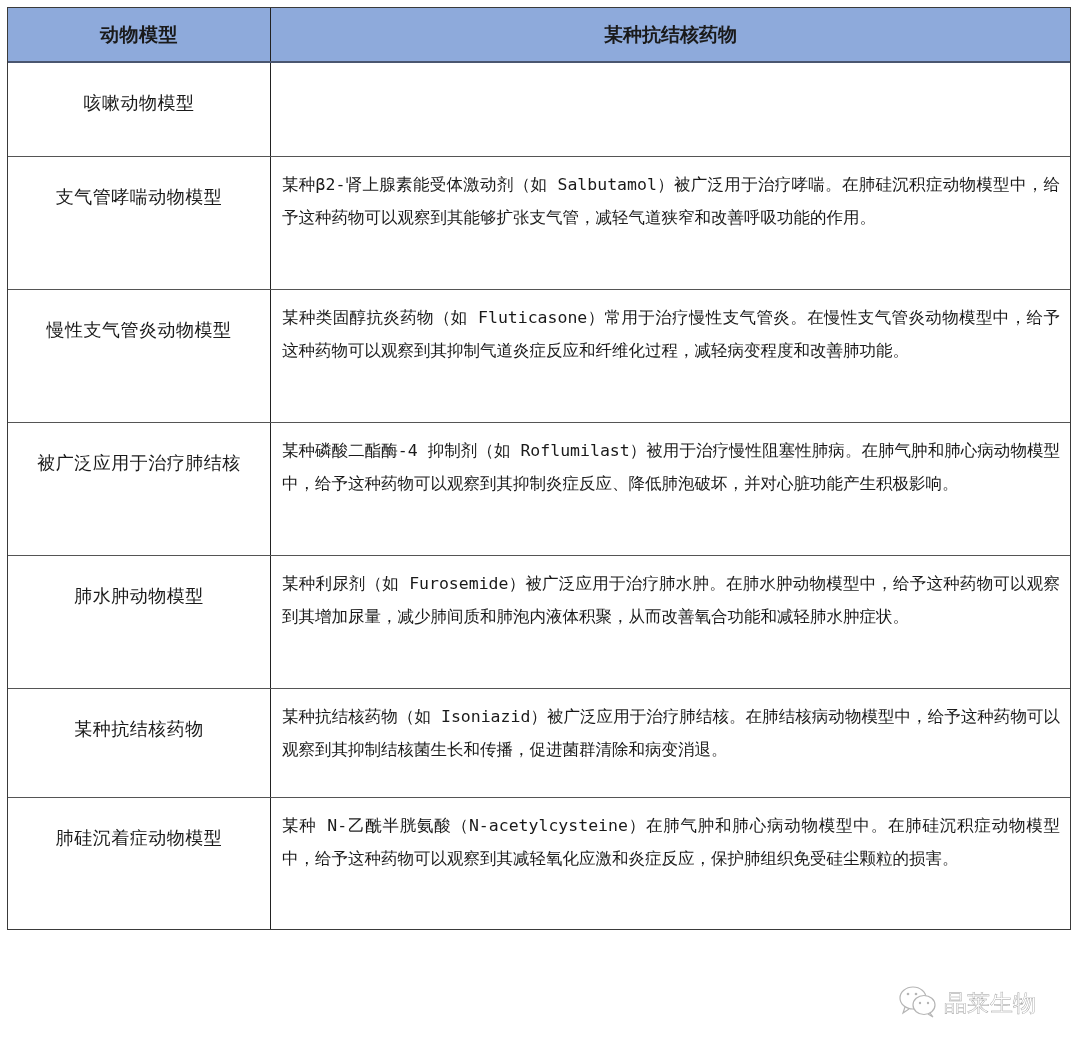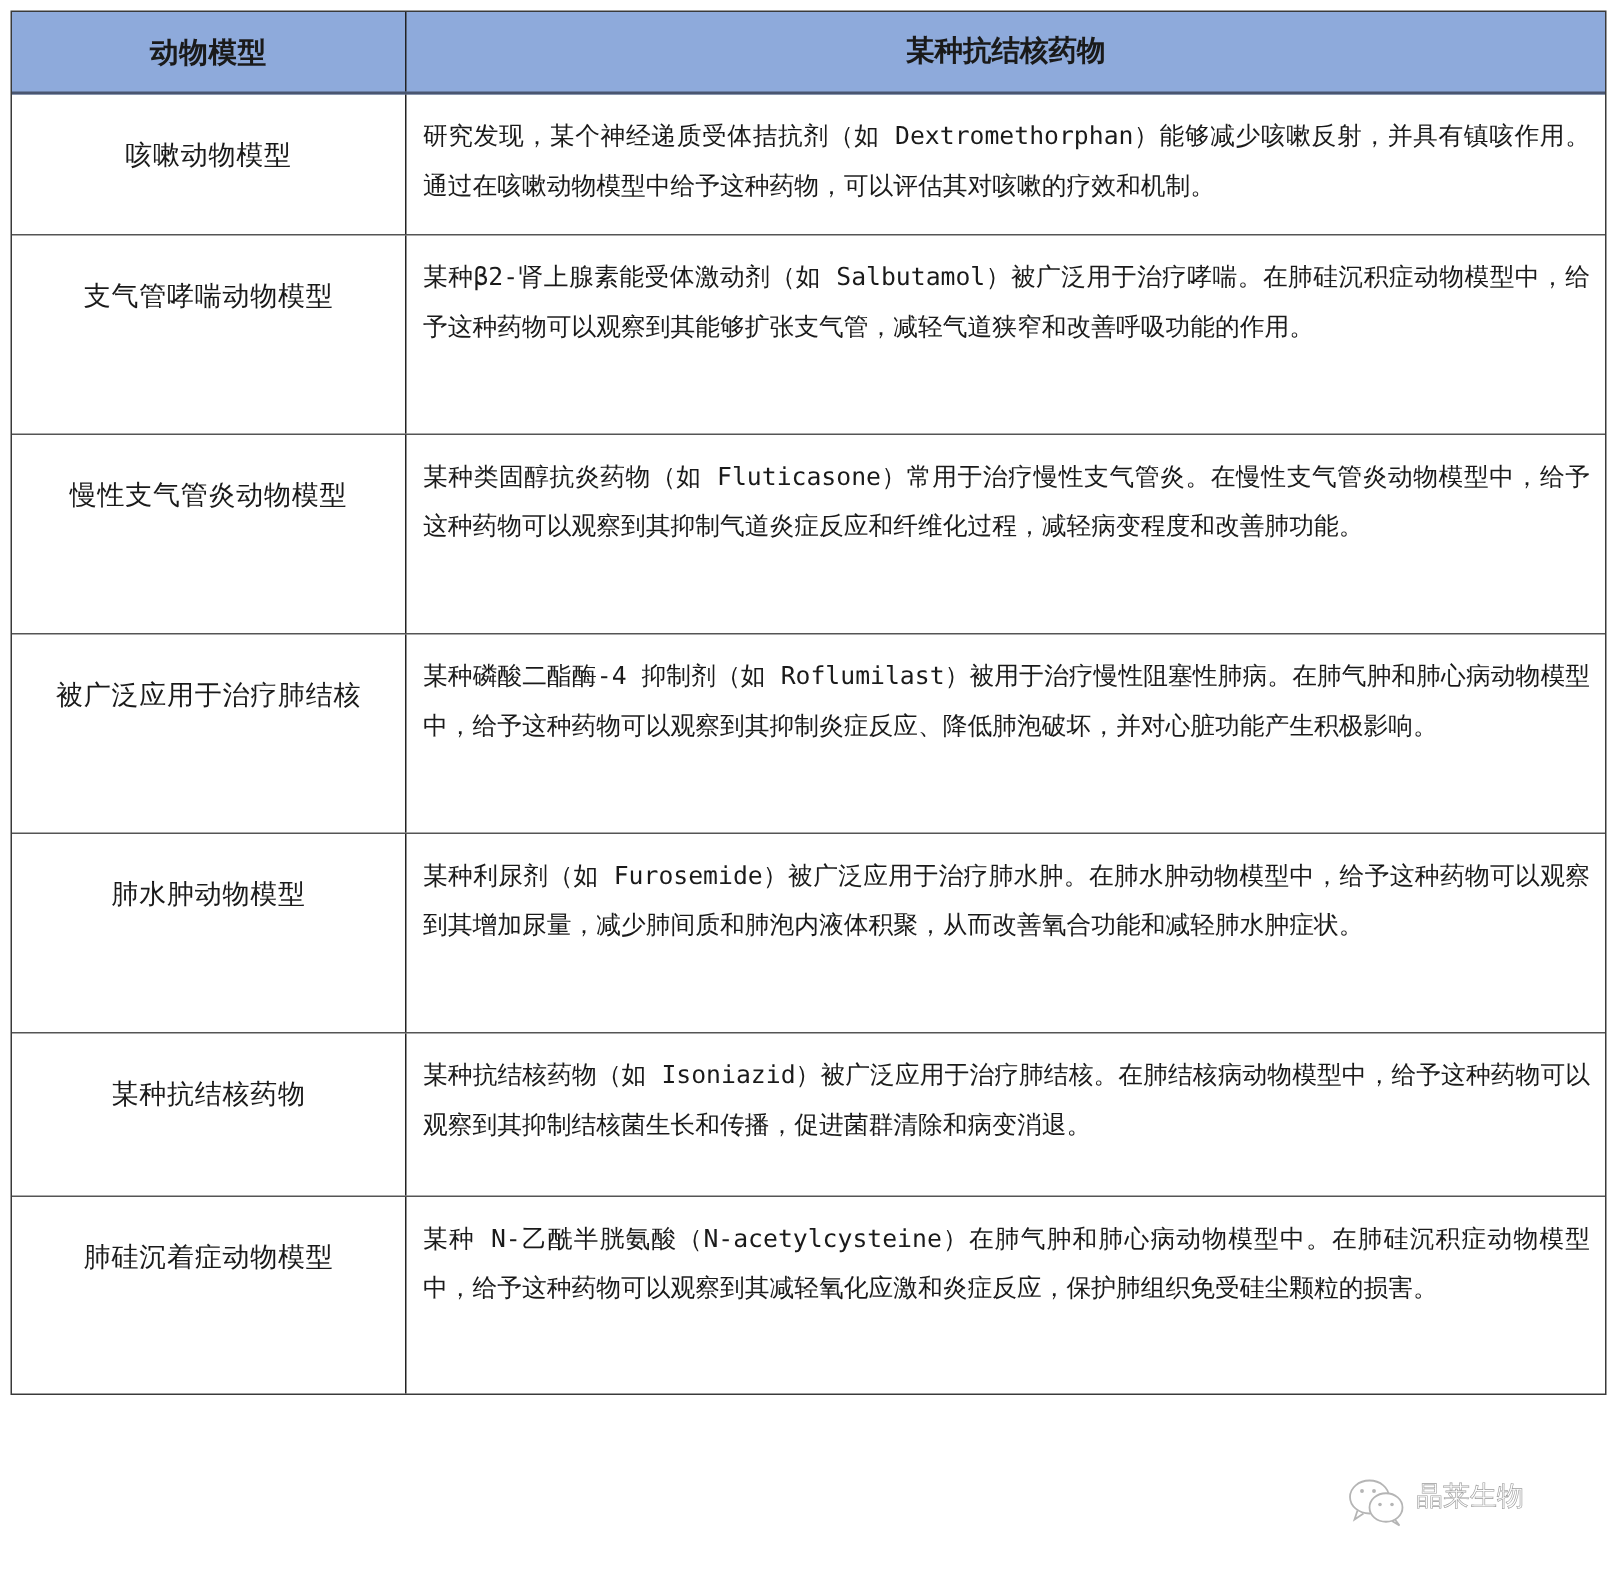--- a/index.html
+++ b/index.html
@@ -67,43 +67,42 @@
     }
     .body-row .cell-left {
       padding-top: 28px;
       align-items: flex-start;
     }
     .watermark {
       position: absolute;
       left: 898px;
       top: 985px;
       display: flex;
-      align-items: flex-start;
+      align-items: flex-end;
       gap: 6px;
       color: #b8b8b8;
-      font-size: 18px;
+      font-size: 23px;
       font-family: "DejaVu Sans", sans-serif;
       font-weight: 300;
       -webkit-text-stroke: 0.4px #9a9a9a;
       color: rgba(255,255,255,0.6);
     }
     .watermark svg { display: block; }
   </style>
 </head>
 <body>
 
 <div class="table">
   <div class="row header-row">
     <div class="cell-left">动物模型</div>
     <div class="cell-right">某种抗结核药物</div>
   </div>
 
   <div class="row body-row" style="height:94px">
     <div class="cell-left">咳嗽动物模型</div>
-    <div class="cell-right">研究发现，某个神经递质受体拮抗剂（如 Dextromethorphan）能够减少咳嗽反射，并具有镇咳作用。通过在咳嗽动物模型中给予这种药物，可以评估其对咳嗽的疗效和机制。</div>
   </div>
   <div class="row body-row" style="height:133px">
     <div class="cell-left">支气管哮喘动物模型</div>
     <div class="cell-right">某种β2-肾上腺素能受体激动剂（如 Salbutamol）被广泛用于治疗哮喘。在肺硅沉积症动物模型中，给予这种药物可以观察到其能够扩张支气管，减轻气道狭窄和改善呼吸功能的作用。</div>
   </div>
   <div class="row body-row" style="height:133px">
     <div class="cell-left">慢性支气管炎动物模型</div>
     <div class="cell-right">某种类固醇抗炎药物（如 Fluticasone）常用于治疗慢性支气管炎。在慢性支气管炎动物模型中，给予这种药物可以观察到其抑制气道炎症反应和纤维化过程，减轻病变程度和改善肺功能。</div>
   </div>
   <div class="row body-row" style="height:133px">

